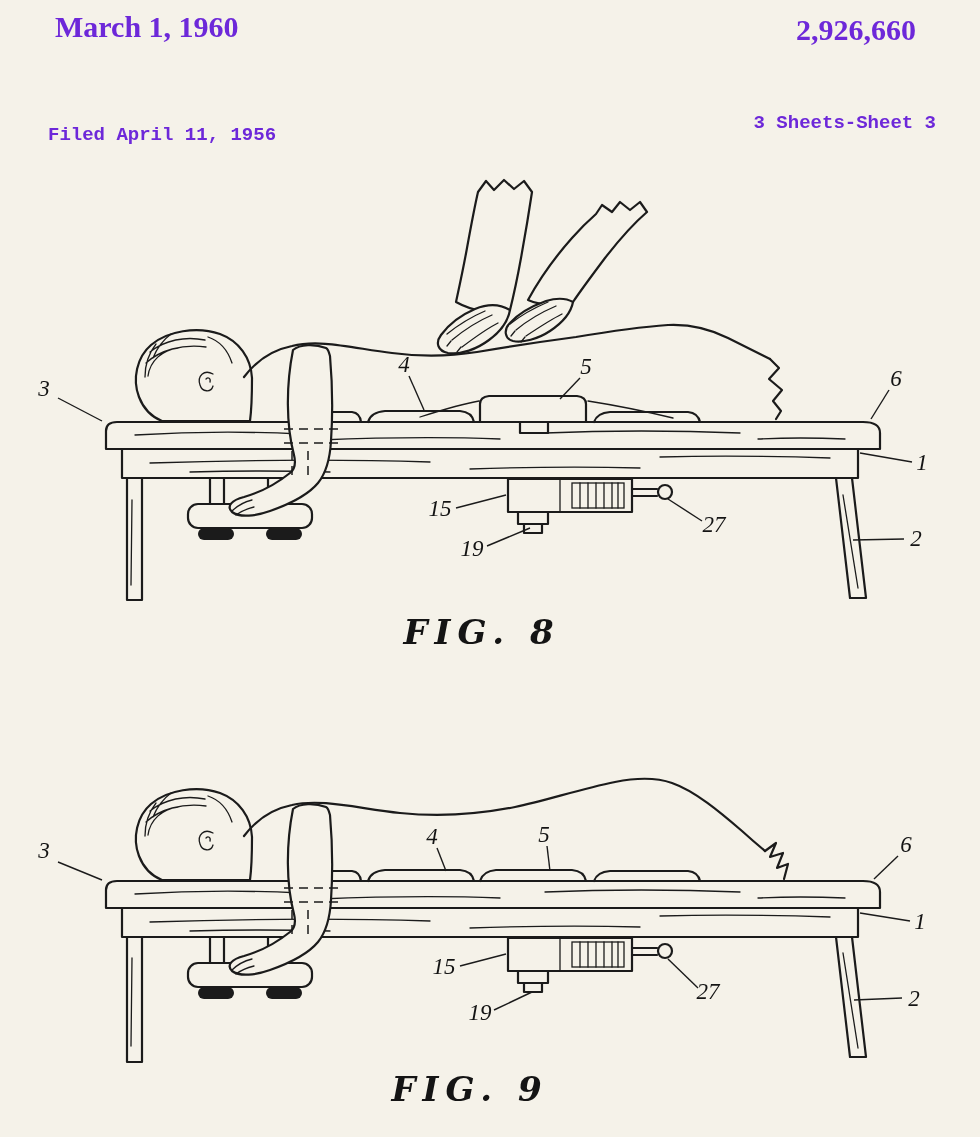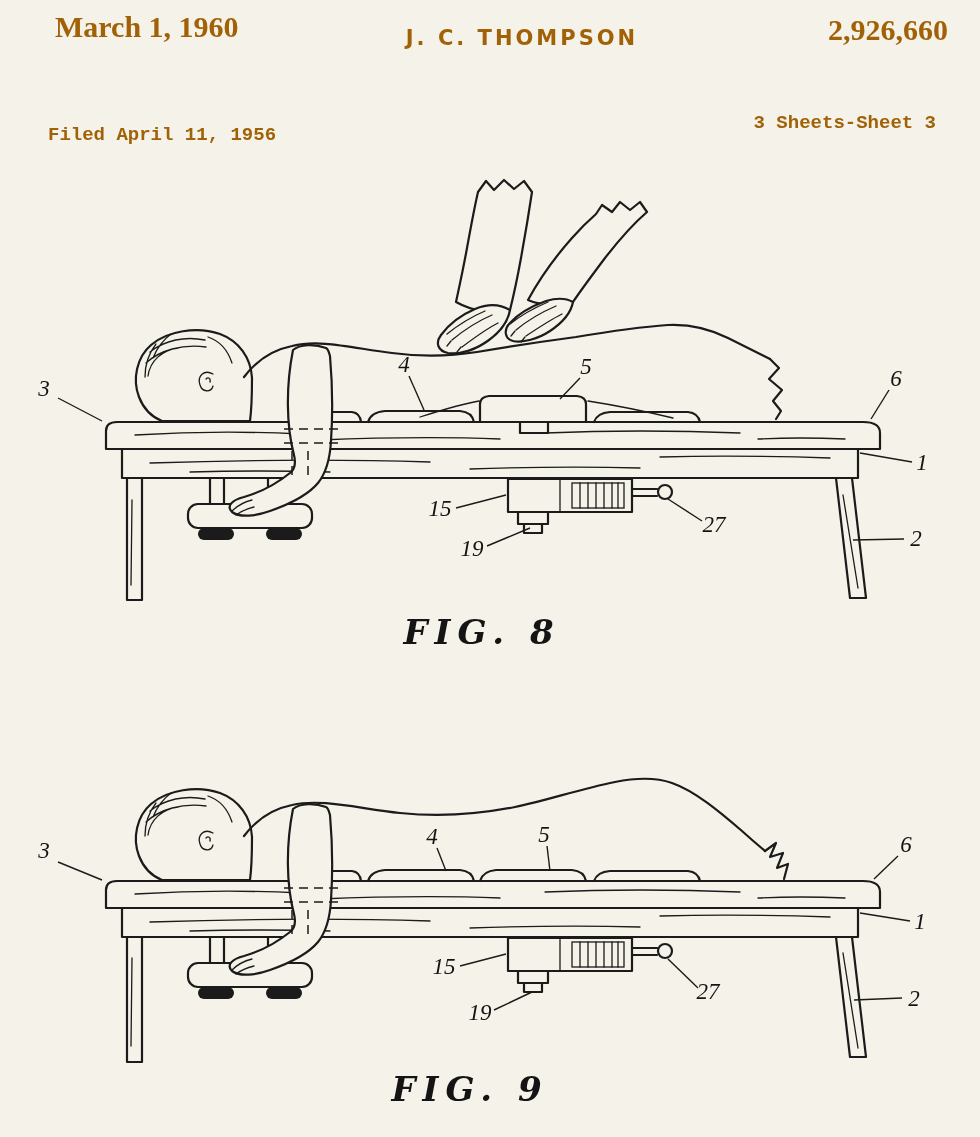--- a/index.html
+++ b/index.html
@@ -2,32 +2,32 @@
 <html><head>
 <meta charset="utf-8">
 <style>
   html,body { margin:0; padding:0; }
   .page {
     position:relative;
     width:980px; height:1137px;
     background:#f5f2e9;
     overflow:hidden;
     font-family:"Liberation Serif", serif;
-    color:#a16207;
+    color:#6d28d9;
   }
   .hdr-date {
     position:absolute; left:55px; top:10px;
     font:bold 30px "Liberation Serif", serif;
   }
   .hdr-inventor {
     position:absolute; left:522px; top:26px; transform:translateX(-50%);
     font:bold 21px "DejaVu Sans", sans-serif; letter-spacing:3px; white-space:nowrap;
   }
   .hdr-number {
-    position:absolute; right:32px; top:13px;
+    position:absolute; right:64px; top:13px;
     font:bold 30px "Liberation Serif", serif;
   }
   .hdr-title {
     position:absolute; left:520px; top:66px; transform:translateX(-50%);
     font:bold 19px "Liberation Mono", monospace; letter-spacing:1px; white-space:nowrap;
   }
   .hdr-filed {
     position:absolute; left:48px; top:124px;
     font:bold 19px "Liberation Mono", monospace;
   }
@@ -45,21 +45,20 @@
   .ink  { fill:#1b1b1b; stroke:none; }
   text.ref { font:italic 23px "Liberation Serif", serif; fill:#141414; }
   text.caption { font:italic bold 34px "DejaVu Serif", serif; fill:#141414; letter-spacing:7px; }
 </style>
 </head>
 <body>
 
 <div class="page">
 
   <div class="hdr-date">March 1, 1960</div>
-  <div class="hdr-inventor">J. C. THOMPSON</div>
   <div class="hdr-number">2,926,660</div>
   <div class="hdr-filed">Filed April 11, 1956</div>
   <div class="hdr-sheet">3 Sheets-Sheet 3</div>
 
   <svg class="art" width="980" height="1137" viewBox="0 0 980 1137">
 
     <g>
 
       <g>
         <path class="fp" d="M106 449 L106 431 Q106 422 117 422 L863 422 Q880 422 880 433 L880 449 Z"></path>

